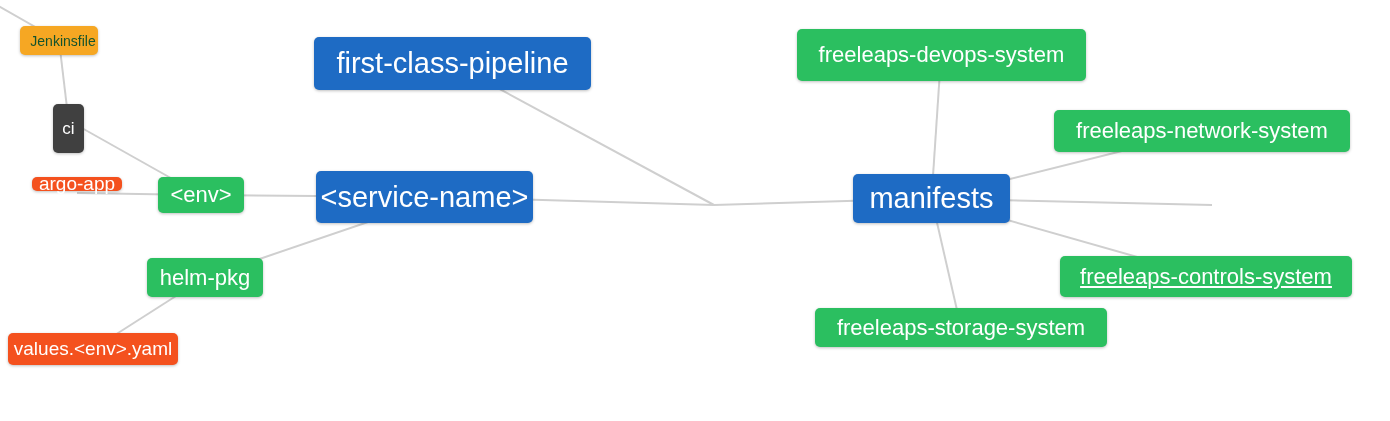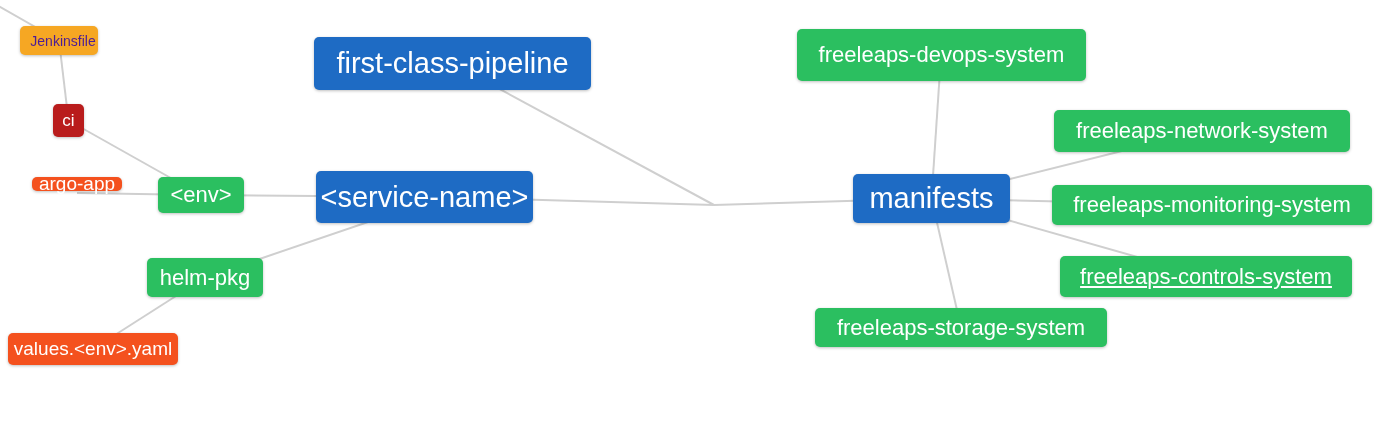--- a/index.html
+++ b/index.html
@@ -59,24 +59,24 @@
       <line x1="441.5" y1="197" x2="714" y2="205" stroke="#cfcfcf" stroke-width="2"></line>
       <line x1="714" y1="205" x2="931.5" y2="198.5" stroke="#cfcfcf" stroke-width="2"></line>
       <line x1="931.5" y1="198.5" x2="941.5" y2="48" stroke="#cfcfcf" stroke-width="2"></line>
       <line x1="931.5" y1="198.5" x2="1202" y2="131" stroke="#cfcfcf" stroke-width="2"></line>
       <line x1="931.5" y1="198.5" x2="1212" y2="205" stroke="#cfcfcf" stroke-width="2"></line>
       <line x1="931.5" y1="198.5" x2="1206" y2="276.5" stroke="#cfcfcf" stroke-width="2"></line>
       <line x1="931.5" y1="198.5" x2="961" y2="327.5" stroke="#cfcfcf" stroke-width="2"></line>
       <line x1="-12" y1="0" x2="59" y2="40.5" stroke="#cfcfcf" stroke-width="2"></line>
     </svg>
 
-<div class="node size-xs" style="left: 20px; top: 26px; width: 78px; height: 29px; background-color: rgb(246, 167, 35); color: #4c1d95; padding-left: 8px;">
+<div class="node size-xs" style="left: 20px; top: 26px; width: 78px; height: 29px; background-color: rgb(246, 167, 35); color: #14532d; padding-left: 8px;">
       <span>Jenkinsfile</span>
     </div>
-    <div class="node size-sm" style="left: 53px; top: 104px; width: 31px; height: 33px; background-color: #b91c1c; color: rgb(255, 255, 255);">
+    <div class="node size-sm" style="left: 53px; top: 104px; width: 31px; height: 49px; background-color: #404040; color: rgb(255, 255, 255);">
       <span>ci</span>
     </div>
     <div class="node size-md" style="left: 32px; top: 177px; width: 90px; height: 14px; background-color: rgb(244, 81, 30); color: rgb(255, 255, 255);">
       <span>argo-app</span>
     </div>
     <div class="node size-lg" style="left: 158px; top: 177px; width: 86px; height: 36px; background-color: rgb(43, 191, 96); color: rgb(255, 255, 255);">
       <span>&lt;env&gt;</span>
     </div>
     <div class="node size-xl" style="left: 314px; top: 37px; width: 277px; height: 53px; background-color: rgb(30, 107, 196); color: rgb(255, 255, 255);">
       <span>first-class-pipeline</span>
@@ -92,22 +92,19 @@
     </div>
     <div class="node size-xl" style="left: 853px; top: 174px; width: 157px; height: 49px; background-color: rgb(30, 107, 196); color: rgb(255, 255, 255);">
       <span>manifests</span>
     </div>
     <div class="node size-lg" style="left: 797px; top: 29px; width: 289px; height: 52px; background-color: rgb(43, 191, 96); color: rgb(255, 255, 255);">
       <span>freeleaps-devops-system</span>
     </div>
     <div class="node size-lg" style="left: 1054px; top: 110px; width: 296px; height: 42px; background-color: rgb(43, 191, 96); color: rgb(255, 255, 255);">
       <span>freeleaps-network-system</span>
     </div>
-    <div class="node size-lg" style="left: 1052px; top: 185px; width: 320px; height: 40px; background-color: rgb(43, 191, 96); color: rgb(255, 255, 255);">
-      <span>freeleaps-monitoring-system</span>
-    </div>
     <div class="node size-lg" style="left: 1060px; top: 256px; width: 292px; height: 41px; background-color: rgb(43, 191, 96); color: rgb(255, 255, 255); text-decoration: underline;">
       <span>freeleaps-controls-system</span>
     </div>
     <div class="node size-lg" style="left: 815px; top: 308px; width: 292px; height: 39px; background-color: rgb(43, 191, 96); color: rgb(255, 255, 255);">
       <span>freeleaps-storage-system</span>
     </div>
   </div>
 
 </body></html>

